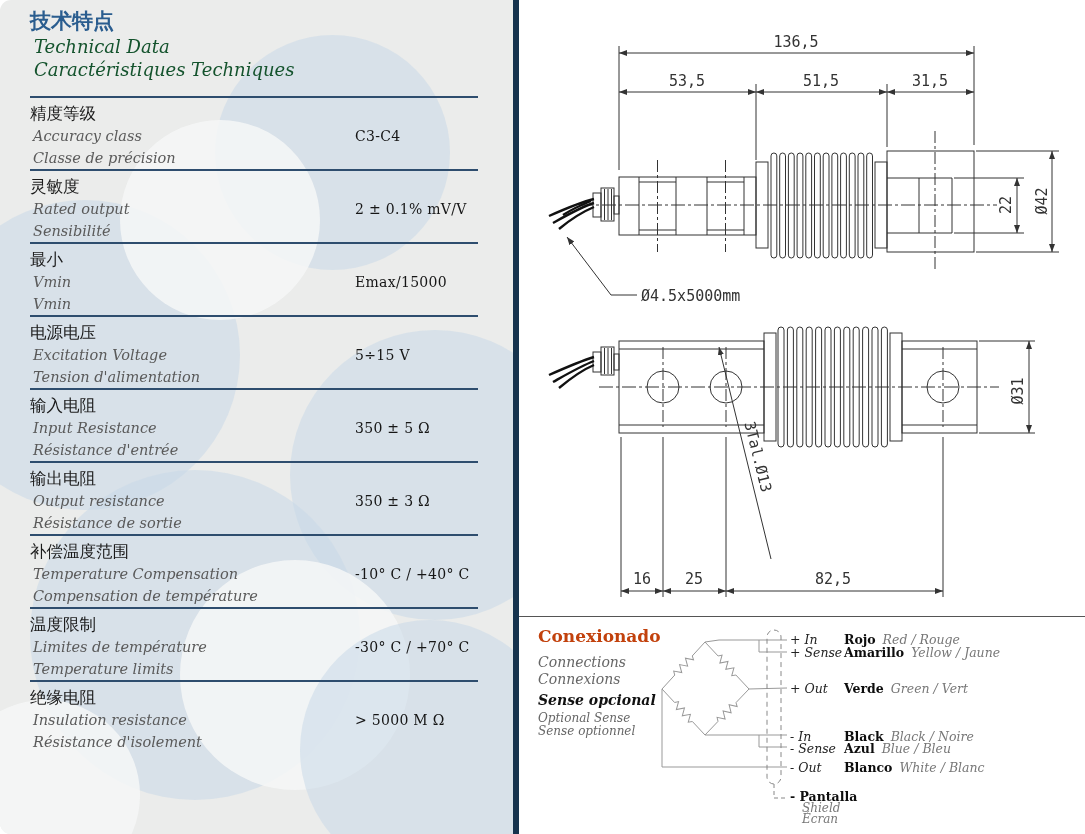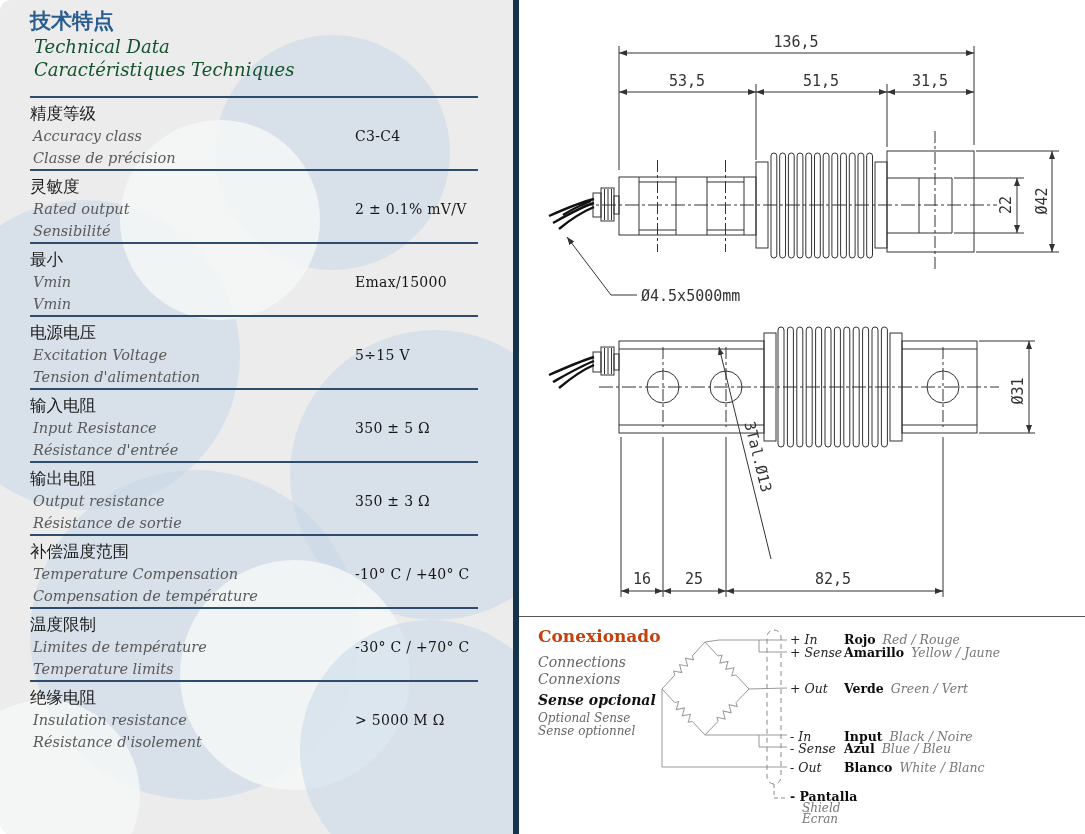--- a/index.html
+++ b/index.html
@@ -357,21 +357,21 @@
     <span class="wire-color">Amarillo</span>
     <span class="wire-tr">Yellow / Jaune</span>
   </div>
   <div class="wire-row" style="top:681px;">
     <span class="wire-sig">+ Out</span>
     <span class="wire-color">Verde</span>
     <span class="wire-tr">Green / Vert</span>
   </div>
   <div class="wire-row" style="top:729px;">
     <span class="wire-sig">- In</span>
-    <span class="wire-color">Input</span>
+    <span class="wire-color">Black</span>
     <span class="wire-tr">Black / Noire</span>
   </div>
   <div class="wire-row" style="top:741px;">
     <span class="wire-sig">- Sense</span>
     <span class="wire-color">Azul</span>
     <span class="wire-tr">Blue / Bleu</span>
   </div>
   <div class="wire-row" style="top:760px;">
     <span class="wire-sig">- Out</span>
     <span class="wire-color">Blanco</span>

